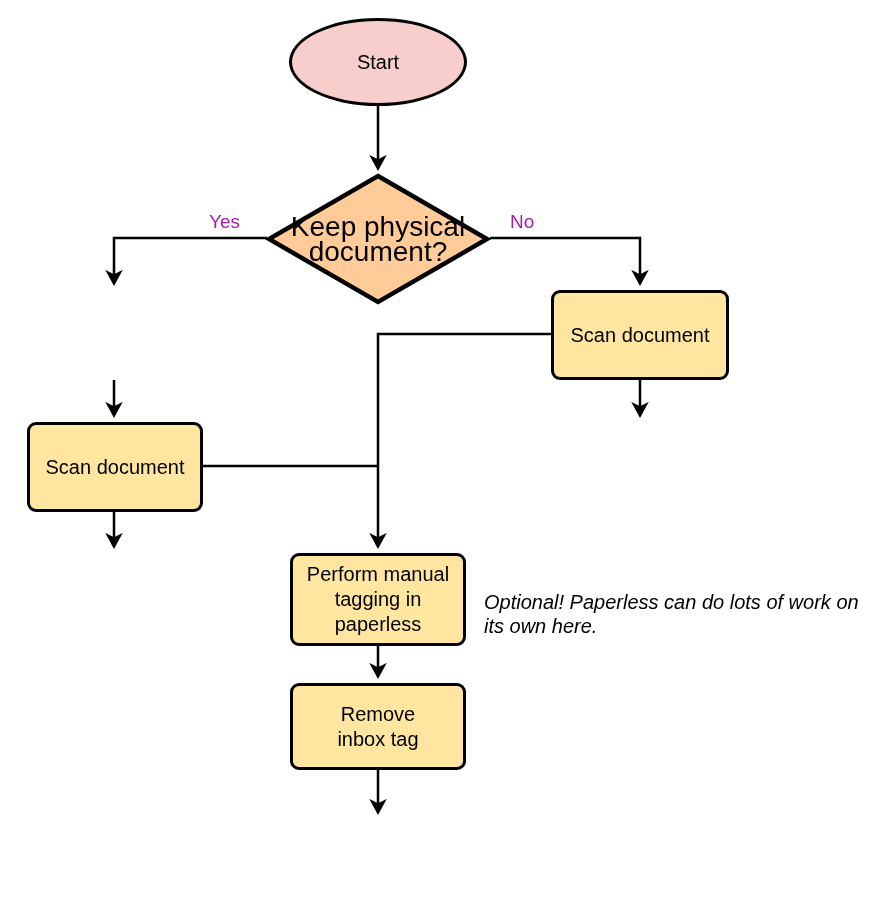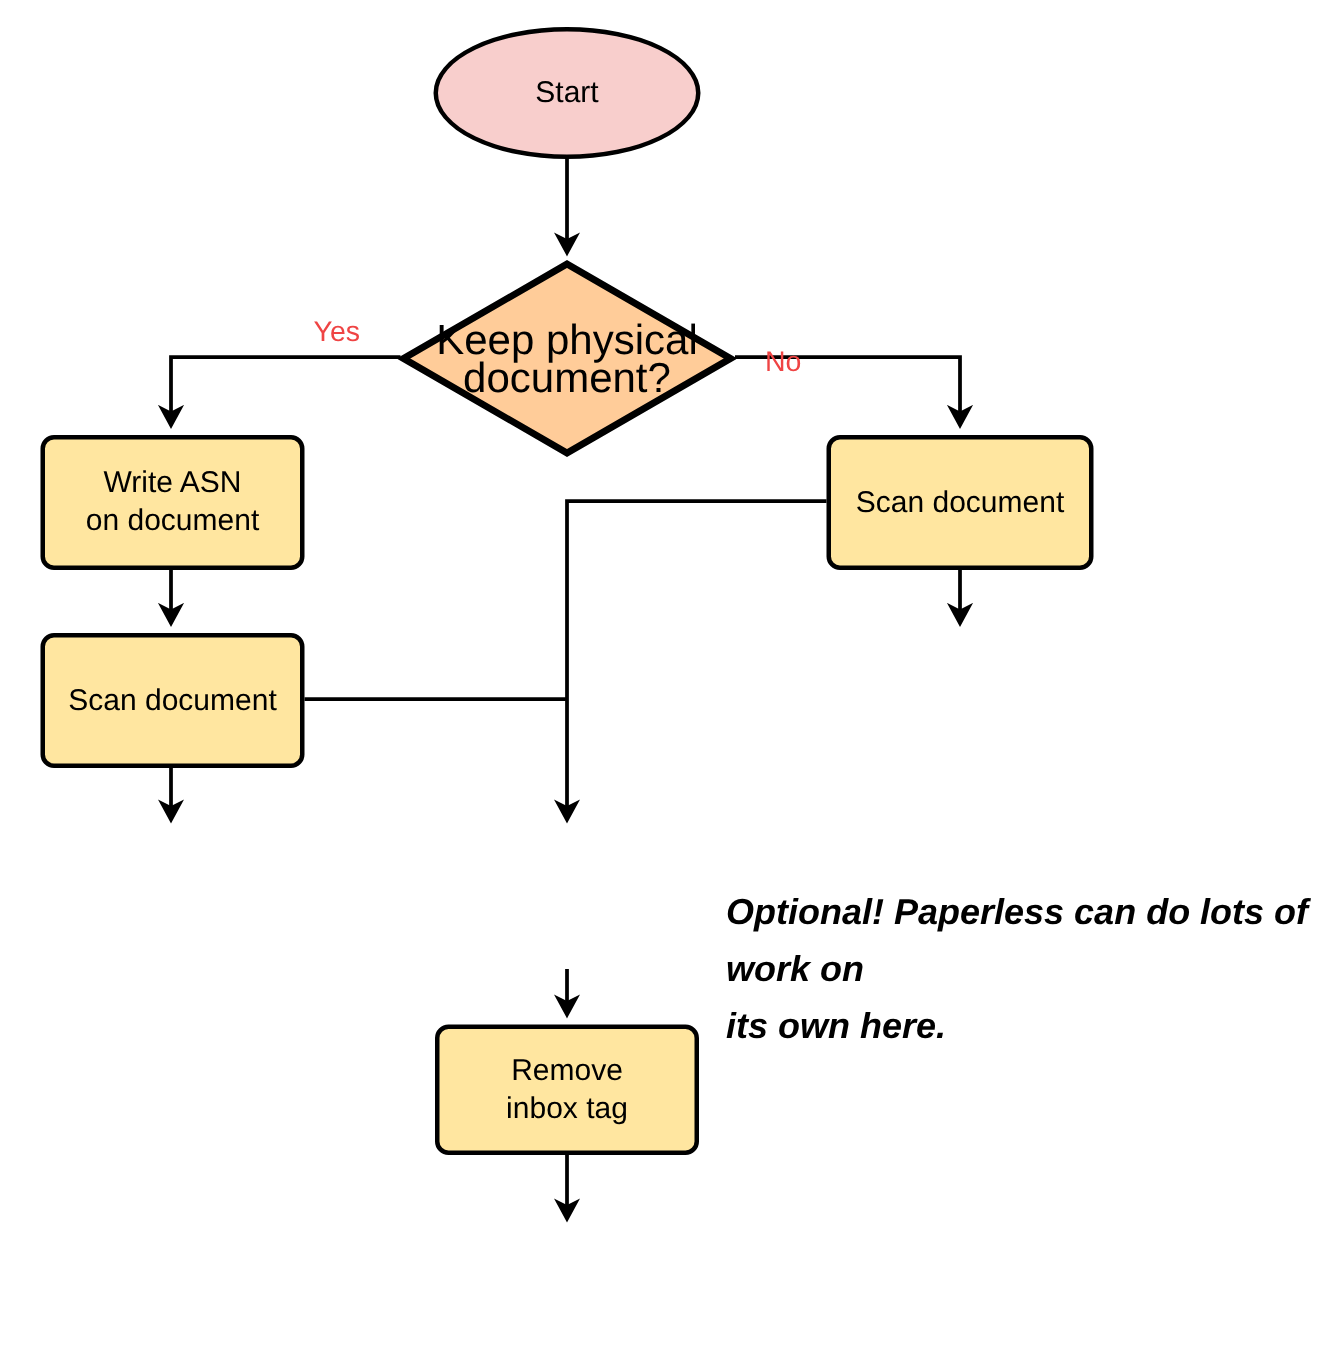--- a/index.html
+++ b/index.html
@@ -25,28 +25,27 @@
   }
   .decision-wrap{position:absolute;}
   .decision-wrap .shape{position:absolute;left:0;top:0;}
   .decision-wrap .label{
     position:absolute;left:0;top:0;width:100%;height:100%;
     display:flex;align-items:center;justify-content:center;text-align:center;
     color:#000000;font-size:28px;line-height:25px;white-space:pre-line;
   }
 
   .edge-label{
-    position:absolute;color:#ef4444;font-size:19px;line-height:19px;
+    position:absolute;color:#a21caf;font-size:19px;line-height:19px;
     font-family:"Liberation Sans", sans-serif;white-space:nowrap;
   }
   .note{
-    position:absolute;color:#000000;font-size:24px;line-height:38px;
+    position:absolute;color:#000000;font-size:20px;line-height:24px;
     font-style:italic;font-family:"Liberation Sans", sans-serif;
     white-space:pre-line;
-    font-weight:bold;
   }
 </style>
 </head>
 <body>
 
 <div id="canvas">
 
   <svg class="edges" viewBox="0 0 888 907" xmlns="http://www.w3.org/2000/svg">
     <defs>
       <marker id="arrow" viewBox="0 0 12 12" refX="9" refY="6" markerWidth="7" markerHeight="7" orient="auto-start-reverse">
@@ -81,37 +80,38 @@
 
   <div class="decision-wrap" style="left:265px;top:172px;width:226px;height:134px;">
     <svg class="shape" width="226" height="134" viewBox="0 0 226 134" xmlns="http://www.w3.org/2000/svg">
       <polygon points="113,4 222,67 113,130 4,67" fill="#FFCC99" stroke="#000000" stroke-width="4.5" stroke-linejoin="miter"></polygon>
     </svg>
     <span class="label">Keep physical
 document?</span>
   </div>
 
   <div class="edge-label" style="left:209px;top:212px;">Yes</div>
-  <div class="edge-label" style="left:510px;top:212px;margin-top:20px;">No</div>
+  <div class="edge-label" style="left:510px;top:212px;">No</div>
 
-  <div class="node process" style="left:27px;top:290px;width:176px;height:90px;">
-    <span class="label">Write ASN
-on document</span>
-  </div>
 
   <div class="node process" style="left:27px;top:422px;width:176px;height:90px;">
     <span class="label">Scan document</span>
   </div>
 
 
   <div class="node process" style="left:551px;top:290px;width:178px;height:90px;">
     <span class="label">Scan document</span>
   </div>
 
 
+  <div class="node process" style="left:290px;top:553px;width:176px;height:93px;">
+    <span class="label">Perform manual
+tagging in
+paperless</span>
+  </div>
 
   <div class="node process" style="left:290px;top:683px;width:176px;height:87px;">
     <span class="label">Remove
 inbox tag</span>
   </div>
 
 
   <div class="note" style="left:484px;top:590px;width:404px;">Optional! Paperless can do lots of work on
 its own here.</div>
 

